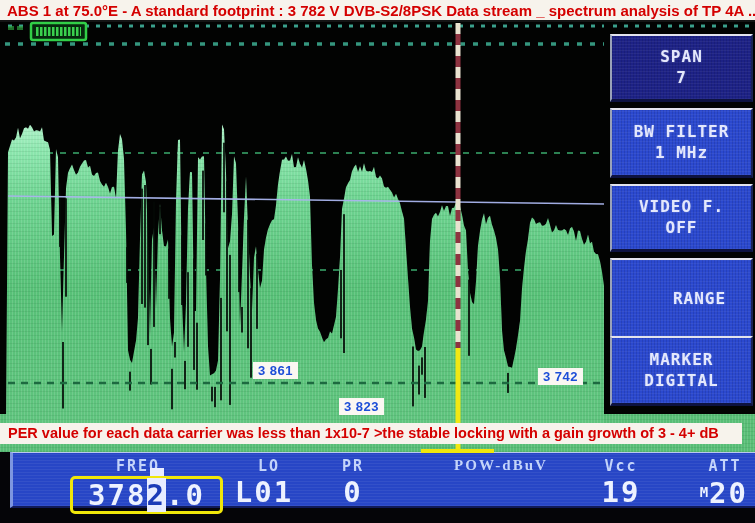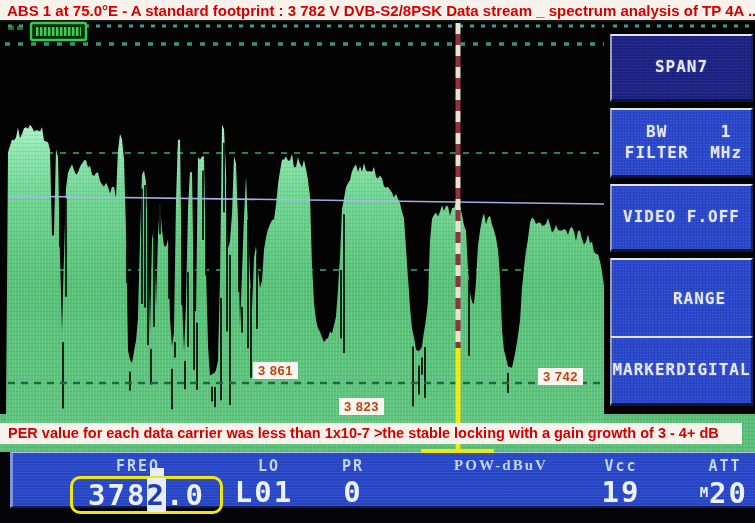--- a/index.html
+++ b/index.html
@@ -8,30 +8,30 @@
   
   .banner{position:absolute;background:#f7f3ec;color:#d40000;
           font-family:"Liberation Sans",sans-serif;font-weight:bold;white-space:nowrap;overflow:hidden;}
   #top-banner{left:0;top:0;width:755px;height:22px;line-height:22px;font-size:15px;padding-left:7px;
               box-sizing:border-box;border-bottom:2px solid #141414;}
   #bottom-banner{left:0;top:423px;width:742px;height:21px;line-height:21px;font-size:14.5px;
                  padding-left:8px;box-sizing:border-box;z-index:6;}
   
   #spec{position:absolute;left:0;top:0;z-index:1;}
   
-  .chip{position:absolute;z-index:5;background:#faf7f2;color:#c2410c;
+  .chip{position:absolute;z-index:5;background:#faf7f2;color:#1d4ed8;
         font-family:"Liberation Sans",sans-serif;font-weight:bold;font-size:13px;
         line-height:15px;padding:1px 5px;letter-spacing:0.5px;}
   
   #marker-tick{position:absolute;left:421px;top:449px;width:73px;height:4px;background:#f0e70c;z-index:8;}
   
   .btn{position:absolute;left:610px;width:143px;background:#2b49cf;z-index:4;
        border-top:2px solid #e3e3ec;border-left:2px solid #9aa2b8;
        border-bottom:3px solid #0d1240;border-right:2px solid #1a2356;
-       box-sizing:border-box;display:flex;flex-direction:row;align-items:center;justify-content:center;
+       box-sizing:border-box;display:flex;flex-direction:column;align-items:center;justify-content:center;
        color:#e4e8fc;font-weight:bold;font-size:16px;line-height:1.3;letter-spacing:1px;text-align:center;
        background-image:repeating-linear-gradient(0deg,rgba(255,255,255,.05) 0 1px,transparent 1px 3px),
                         repeating-linear-gradient(90deg,rgba(0,0,30,.12) 0 1px,transparent 1px 3px);
        text-shadow:0 0 2px rgba(220,230,255,.35);}
   .btn.active{background-color:#1d2286;}
   #btn-span{top:34px;height:68px;}
   #btn-bw{top:108px;height:70px;}
   #btn-video{top:184px;height:68px;}
   #btn-range{top:258px;height:84px;padding-left:36px;}
   #btn-marker{top:336px;height:70px;}
@@ -39,21 +39,21 @@
   #status{position:absolute;left:0;top:452px;width:755px;height:71px;background:#050508;z-index:7;}
   #status-blue{position:absolute;left:10px;right:0;top:0;height:56px;background:#2746c6;
       border-left:3px solid #7e96e0;border-top:1px solid #b9c8ef;border-bottom:2px solid #101a58;
       box-sizing:border-box;
       background-image:repeating-linear-gradient(0deg,rgba(255,255,255,.06) 0 1px,transparent 1px 3px);}
   .slabel{position:absolute;top:4px;font-size:15px;font-weight:bold;color:#c4d4fa;
           letter-spacing:2px;text-align:center;}
   .sval{position:absolute;top:22px;font-size:29px;font-weight:bold;color:#edf2ff;
         letter-spacing:2px;text-align:center;line-height:34px;}
   #freq-box{position:absolute;left:57px;top:23px;width:153px;height:38px;
-            border:3px solid #f0e70a;border-radius:10px;box-sizing:border-box;
+            border:3px solid #f0e70a;border-radius:5px;box-sizing:border-box;
             display:flex;align-items:center;justify-content:center;
             font-size:29px;font-weight:bold;color:#edf2ff;letter-spacing:2px;}
   #freq-cursor-digit{background:#e8ecff;color:#1c3bb8;}
   #freq-cursor-block{position:absolute;left:137px;top:15px;width:14px;height:9px;background:#e8ecff;}
   .att-m{font-size:14px;vertical-align:6px;letter-spacing:1px;}
 </style>
 </head>
 <body>
 
 <div id="screen">

